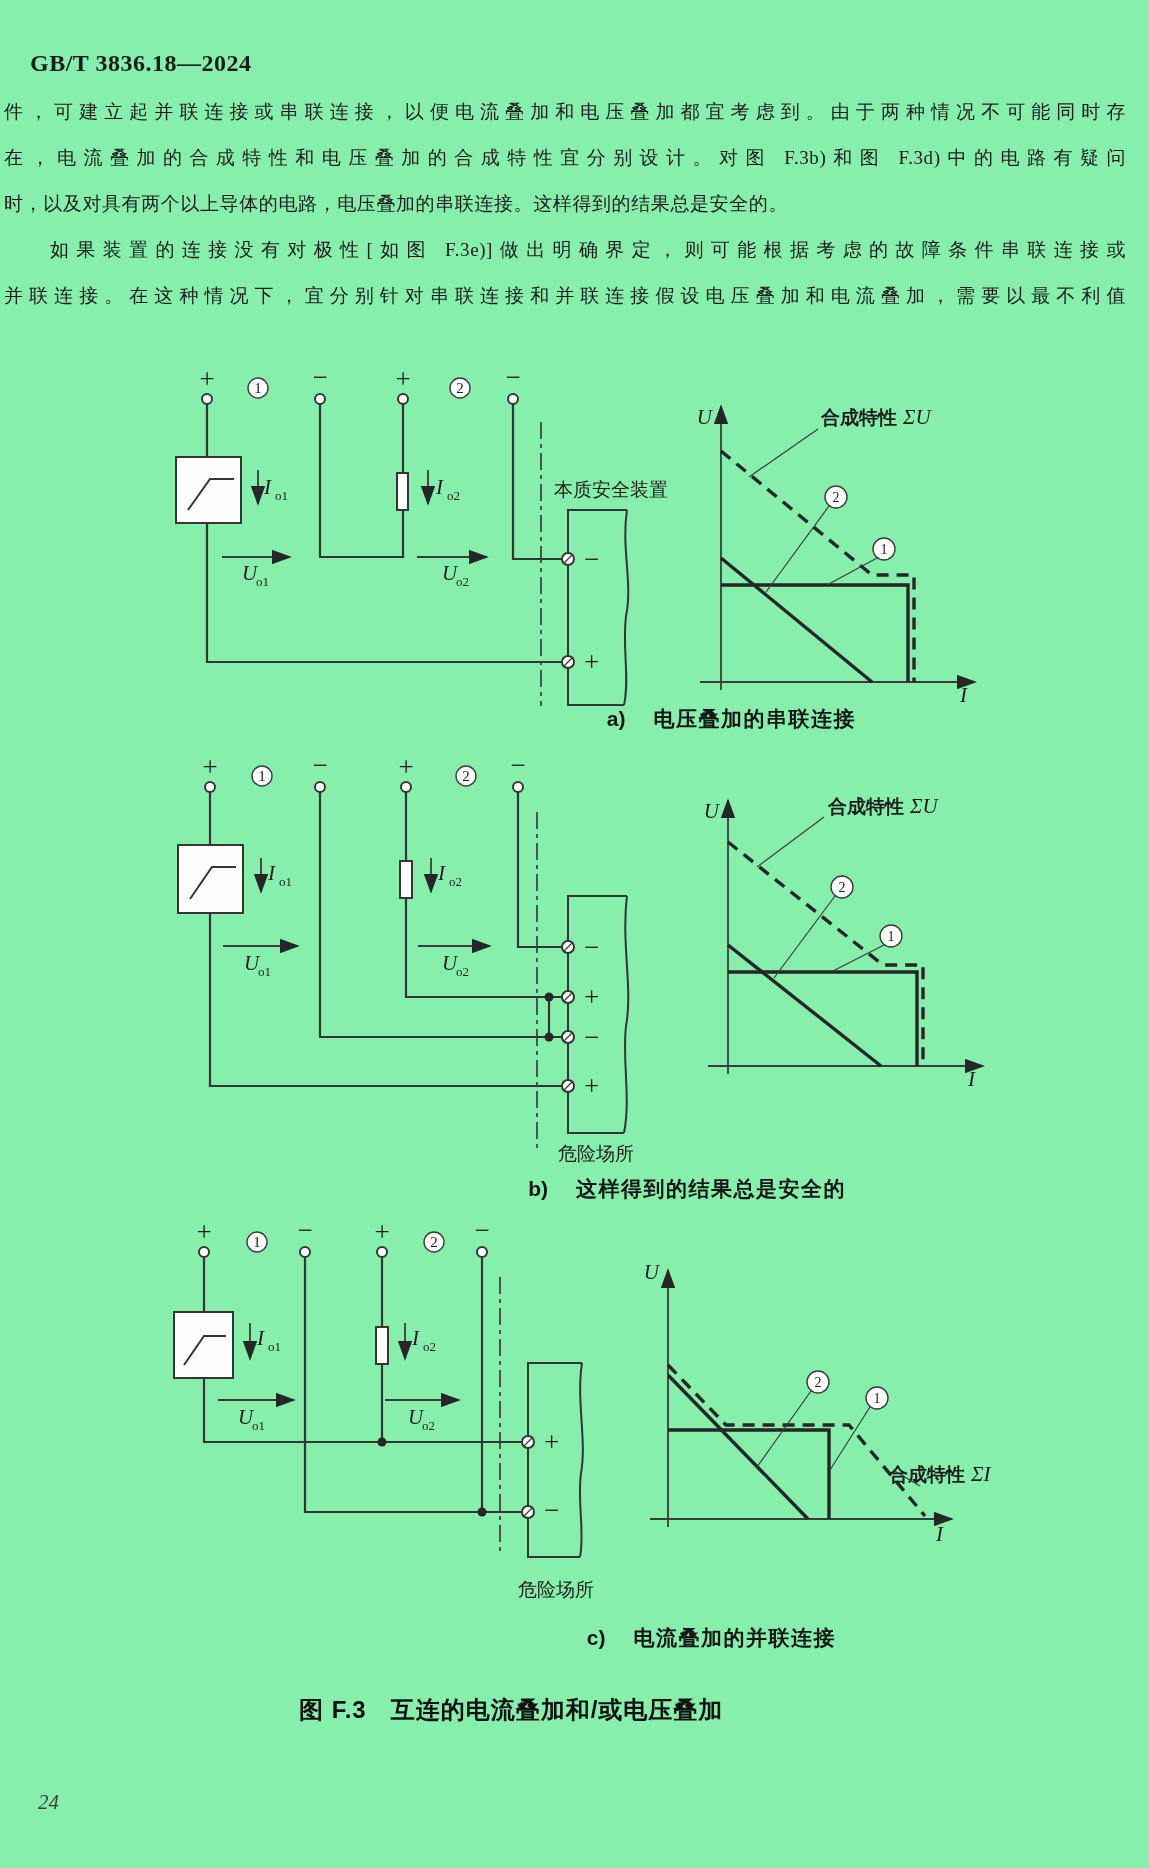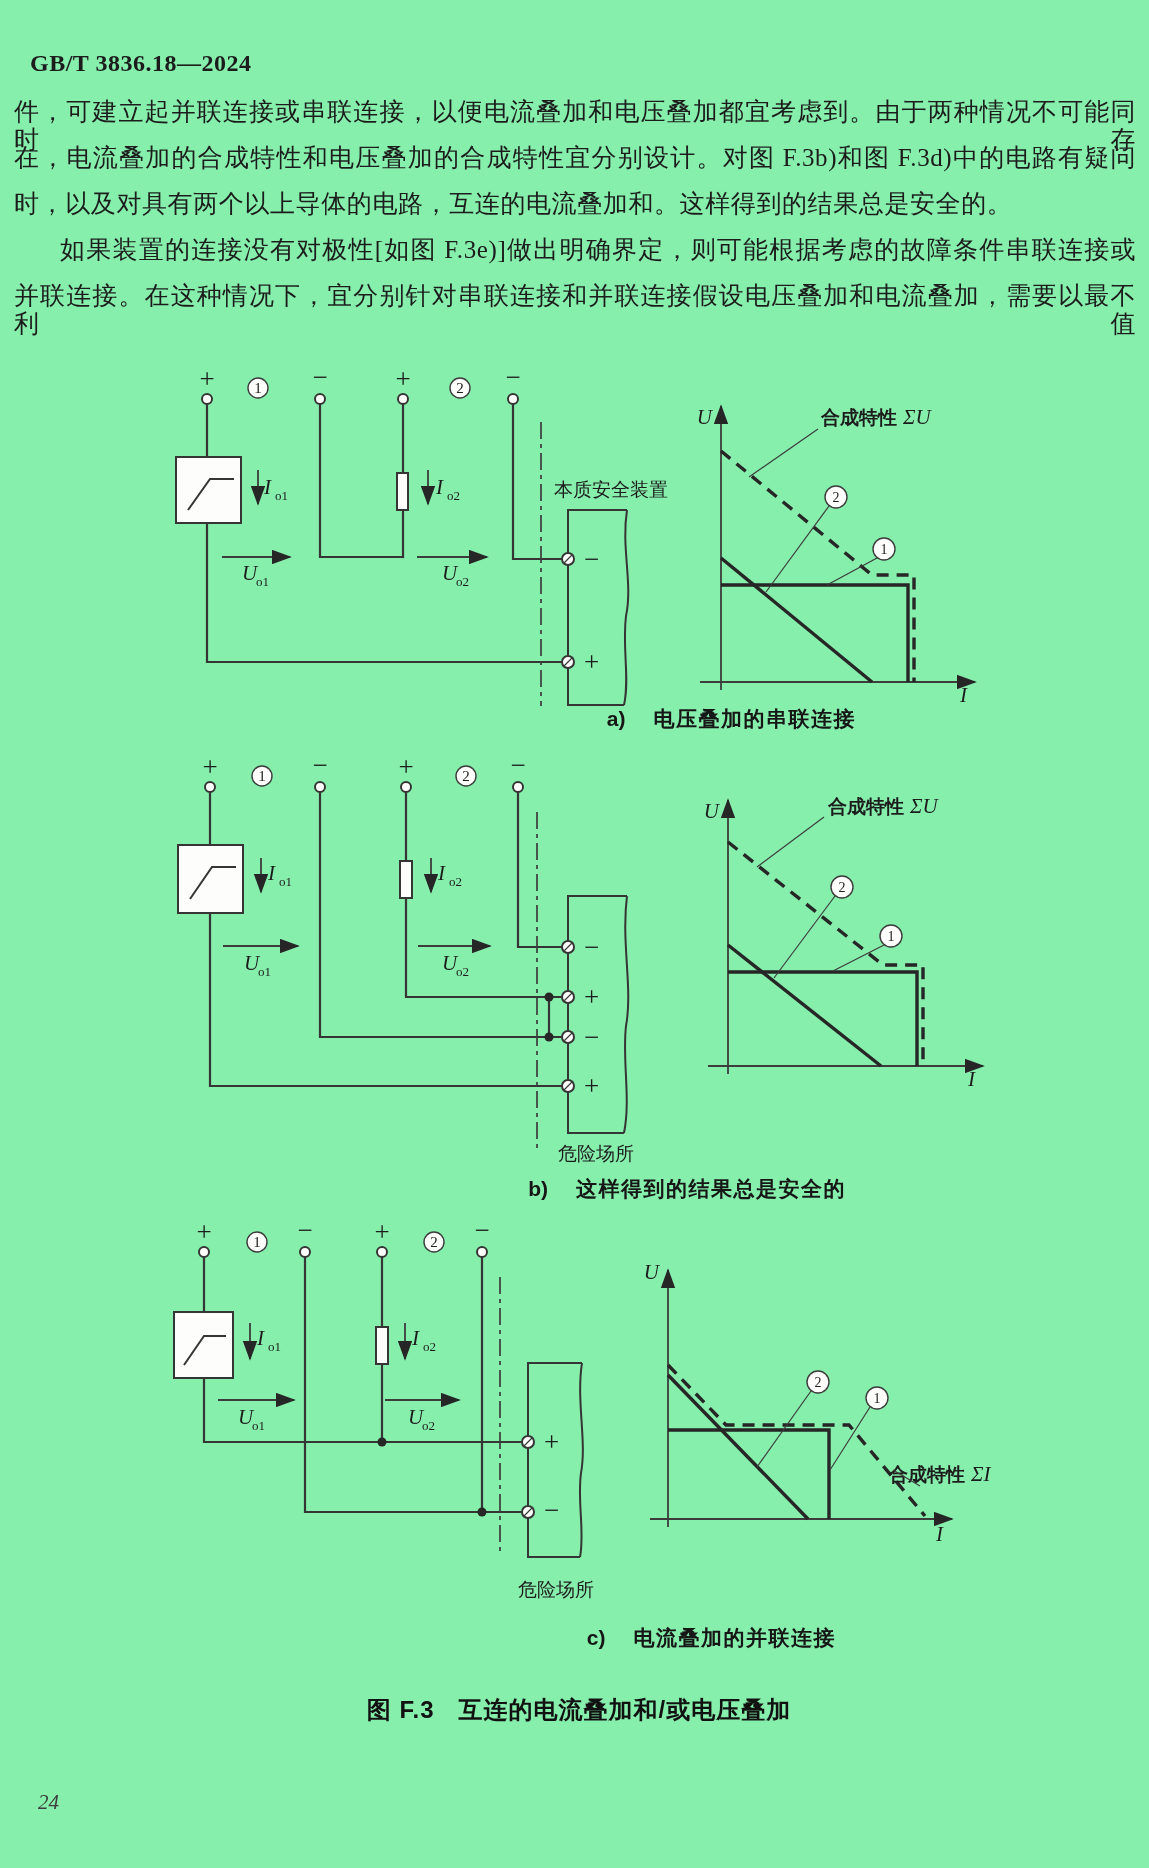--- a/index.html
+++ b/index.html
@@ -1,27 +1,27 @@
 <!DOCTYPE html>
 <html><head>
 <meta charset="utf-8">
 <style>
   html,body{margin:0;padding:0;background:#d8d8d8;}
   .page{position:relative;width:1149px;height:1868px;background:#86efac;overflow:hidden;
         font-family:"Liberation Serif",serif;color:#1c1c1c;}
   .hdr{position:absolute;left:30px;top:50px;font-size:24px;font-weight:bold;letter-spacing:.5px;}
-  .bline{position:absolute;left:14px;width:1122px;font-size:25px;line-height:28px;
+  .bline{position:absolute;left:4px;width:1122px;font-size:19px;line-height:28px;
          letter-spacing:.6px;text-align:justify;text-align-last:justify;}
   .bline.noj{text-align-last:left;}
   .bline.ind{text-indent:46px;}
   .cap{position:absolute;font-family:"Liberation Sans",sans-serif;font-weight:bold;
        font-size:21px;letter-spacing:1.5px;text-align:right;color:#161616;}
   .cap .pre{margin-right:28px;letter-spacing:0;}
   .figtitle{position:absolute;font-family:"Liberation Sans",sans-serif;font-weight:bold;
-       font-size:24px;letter-spacing:1px;text-align:center;color:#111;}
+       font-size:24px;letter-spacing:1px;color:#111;}
   .figtitle .pre{margin-right:24px;}
   .pagenum{position:absolute;left:38px;top:1790px;font-size:21px;color:#3d3d3d;font-style:italic;}
   svg{position:absolute;overflow:visible;}
   
   .wire{stroke:#353535;stroke-width:2.2;fill:none;stroke-linecap:square;}
   .sym{stroke:#353535;stroke-width:2;fill:#fdfdfc;}
   .symline{stroke:#353535;stroke-width:2;fill:none;}
   .thin{stroke:#3c3c3c;stroke-width:1.2;fill:none;}
   .axis{stroke:#3c3c3c;stroke-width:1.8;fill:none;}
   .thick{stroke:#262626;stroke-width:3.4;fill:none;stroke-linejoin:miter;}
@@ -41,21 +41,21 @@
 </style>
 </head>
 <body>
 
 <div class="page">
 
   <div class="hdr">GB/T 3836.18—2024</div>
 
   <div class="bline" style="top:98px">件，可建立起并联连接或串联连接，以便电流叠加和电压叠加都宜考虑到。由于两种情况不可能同时存</div>
   <div class="bline" style="top:144px">在，电流叠加的合成特性和电压叠加的合成特性宜分别设计。对图 F.3b)和图 F.3d)中的电路有疑问</div>
-  <div class="bline noj" style="top:190px">时，以及对具有两个以上导体的电路，互连的电流叠加和。这样得到的结果总是安全的。</div>
+  <div class="bline noj" style="top:190px">时，以及对具有两个以上导体的电路，电压叠加的串联连接。这样得到的结果总是安全的。</div>
   <div class="bline ind" style="top:236px">如果装置的连接没有对极性[如图 F.3e)]做出明确界定，则可能根据考虑的故障条件串联连接或</div>
   <div class="bline" style="top:282px">并联连接。在这种情况下，宜分别针对串联连接和并联连接假设电压叠加和电流叠加，需要以最不利值</div>
 
   <svg style="left:130px;top:358px" width="860" height="355" viewBox="0 0 860 355">
     <defs>
       <marker id="ahA" markerWidth="11" markerHeight="8" refX="10" refY="4" orient="auto">
         <path d="M0,0L11,4L0,8Z" fill="#262626"></path>
       </marker>
     </defs>
 

